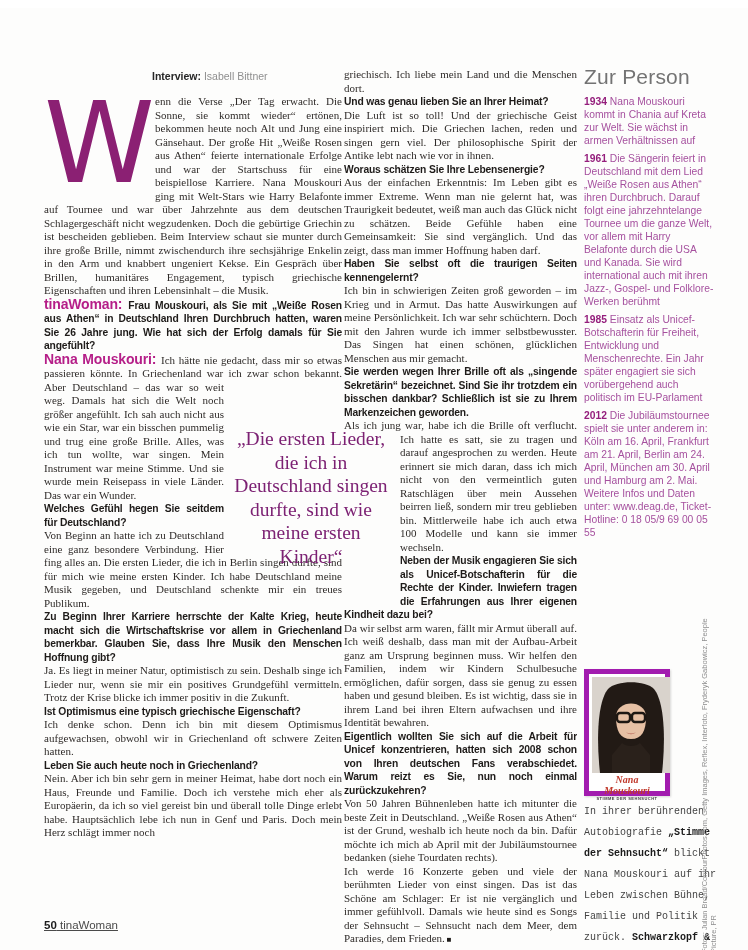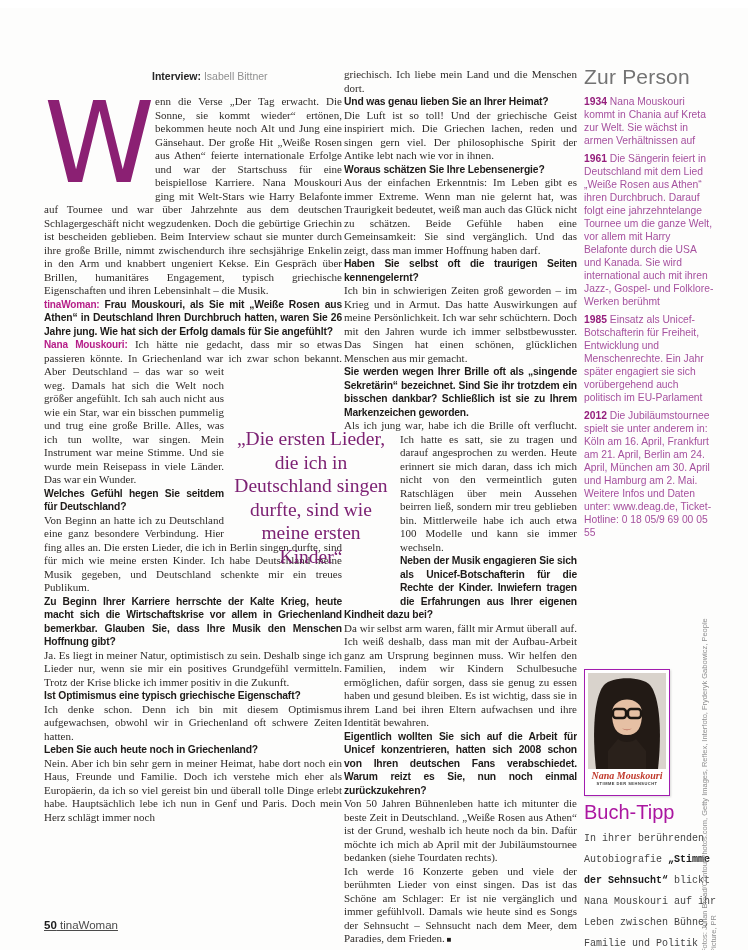--- a/index.html
+++ b/index.html
@@ -15,42 +15,42 @@
   .credit .credit-label { font-weight:bold; color:#262626; }
   
   .col { position:absolute; overflow:hidden; text-align:justify;
     hyphens:auto; -webkit-hyphens:auto; }
   #col1 { left:44px; top:87px; width:298px; height:822px; }
   #col2 { left:344px; top:60px; width:233px; height:886px; }
   .intro, .a { font-size:11px; line-height:13.5px; color:#2f2b29; }
   .q { font-family:"Liberation Sans", sans-serif; font-weight:bold;
        font-size:10.3px; line-height:13.5px; color:#1e1b19; letter-spacing:-0.15px; }
   .speaker { font-family:"Liberation Sans", sans-serif; font-weight:bold;
-       font-size:10px; color:#b51e88; letter-spacing:-0.15px; }
+       font-size:14px; color:#b51e88; letter-spacing:-0.15px; }
   .dropcap { float:left; width:106px; height:94px; overflow:visible;
        font-family:"DejaVu Sans", sans-serif; font-size:112px; line-height:92px;
        color:#8b2073; margin:2px 5px 0 0; }
   .endmark { font-size:8px; color:#1e1b19; }
   .spacer { display:block; }
   .spacer-right { float:right; width:118px; height:198px; shape-outside:inset(28px 0 0 0); }
   .spacer-left  { float:left;  width:56px;  height:182px; shape-outside:inset(14px 0 0 0); }
   
   .pullquote { position:absolute; left:230px; top:419px; width:162px;
     font-family:"Liberation Serif", serif; font-size:19.5px; line-height:23.5px;
     color:#7c2173; text-align:center; }
   
   .sidebar { position:absolute; left:584px; top:57px; width:130px;
     font-family:"Liberation Sans", sans-serif; }
   .sidebar-title { font-size:21px; font-weight:normal; color:#737373;
     letter-spacing:0.2px; margin-bottom:6px; }
   .tl-entry { font-size:10.3px; line-height:13px; color:#a5509e; margin-bottom:5px; }
   .tl-year { font-weight:bold; color:#941e7c; }
   
   .bookcover { position:absolute; left:584px; top:661px; width:86px; height:127px;
-    background:#ffffff; border:1px solid #a21caf; padding:3px 3px 2px 3px;
+    background:#ffffff; border:5px solid #a21caf; padding:3px 3px 2px 3px;
     box-shadow:1px 1px 2px rgba(0,0,0,0.15); }
   .cover-photo { width:78px; height:96px; display:block; }
   .cover-title { display:block; text-align:center; font-family:"Liberation Serif", serif;
     font-style:italic; font-weight:bold; font-size:10px; color:#c0392b; margin-top:1px; }
   .cover-subtitle { display:block; text-align:center;
     font-family:"Liberation Sans", sans-serif; font-weight:bold;
     font-size:4px; letter-spacing:0.5px; color:#3a3a3a; }
   
   .buchtipp { position:absolute; left:584px; top:793px; width:146px; }
   .buchtipp-title { font-size:20px; font-weight:normal; color:#ab16a0;
@@ -135,21 +135,20 @@
       <rect x="25" y="36" width="13" height="9" rx="3" fill="none" stroke="#1d1712" stroke-width="2.4"></rect>
       <rect x="40" y="36" width="13" height="9" rx="3" fill="none" stroke="#1d1712" stroke-width="2.4"></rect>
       <line x1="38" y1="39" x2="40" y2="39" stroke="#1d1712" stroke-width="2"></line>
       <path d="M34,55 C37,57 41,57 44,55 C41,58 37,58 34,55 Z" fill="#b25a4e"></path>
     </svg>
     <span class="cover-title">Nana Mouskouri</span>
     <span class="cover-subtitle">STIMME DER SEHNSUCHT</span>
   </div>
 
   <div class="buchtipp">
-    <h2 class="buchtipp-title">Buch-Tipp</h2>
     <p class="buchtipp-body" id="buchtipp-text"><span>In ihrer berührenden Autobiografie </span><span class="bt-bold">„Stimme der Sehnsucht“</span><span> blickt Nana Mouskouri auf ihr Leben zwischen Bühne, Familie und Politik zurück. </span><span class="bt-bold">Schwarzkopf &amp; Schwarzkopf für 19,90 €</span></p>
   </div>
 
   <div class="footer">
     <span class="page-number">50</span>
     <span>tinaWoman</span>
   </div>
 
   <div class="photo-credit">Fotos: Julian Broad/ContourPhotos.com, Getty Images, Reflex, Interfoto, Fryderyk Gabowicz, People Picture, PR</div>
 

